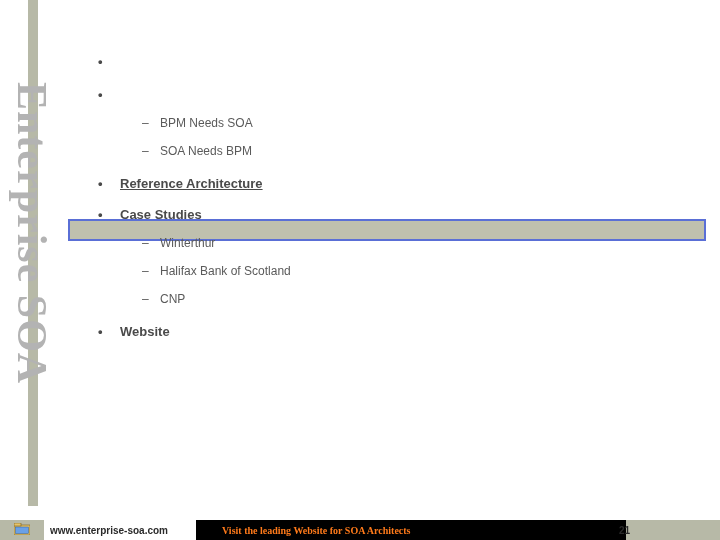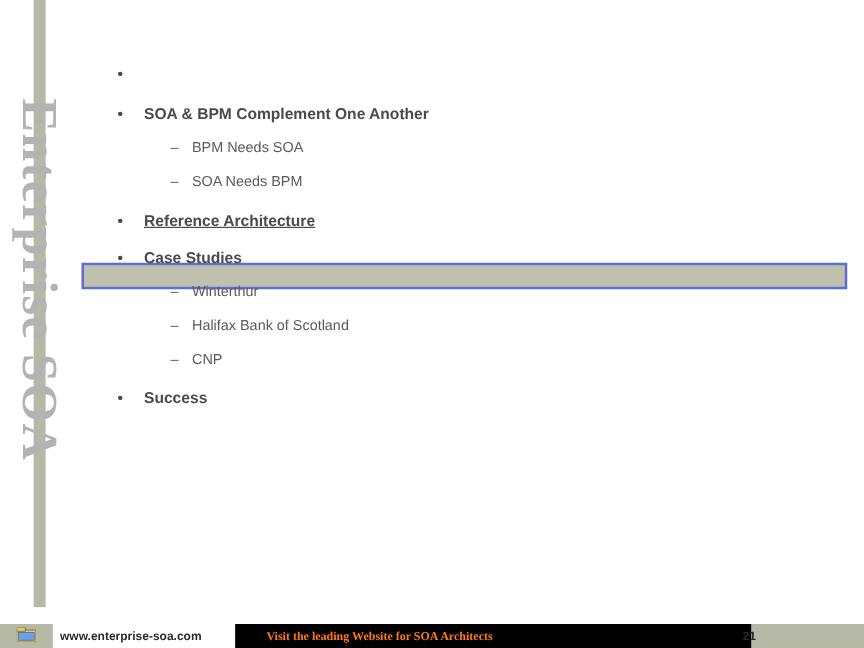--- a/index.html
+++ b/index.html
@@ -174,21 +174,20 @@
 
     <div class="item">
       <div class="bullet-row">
         <span class="dot">•</span>
       </div>
     </div>
 
     <div class="item">
       <div class="bullet-row">
         <span class="dot">•</span>
-        <span>SOA &amp; BPM Complement One Another</span>
       </div>
       <div class="sub">
         <div class="dash-row">
           <span class="dash">–</span>
           <span>BPM Needs SOA</span>
         </div>
         <div class="dash-row">
           <span class="dash">–</span>
           <span>SOA Needs BPM</span>
         </div>
@@ -219,21 +218,21 @@
         <div class="dash-row">
           <span class="dash">–</span>
           <span>CNP</span>
         </div>
       </div>
     </div>
 
     <div class="item">
       <div class="bullet-row">
         <span class="dot">•</span>
-        <span>Success</span>
+        <span>Website</span>
       </div>
     </div>
 
   </div>
 
   <div class="footer">
     <div class="footer-bar"></div>
 
     <div class="folder-icon">
       <svg width="16" height="12" viewBox="0 0 16 12">

